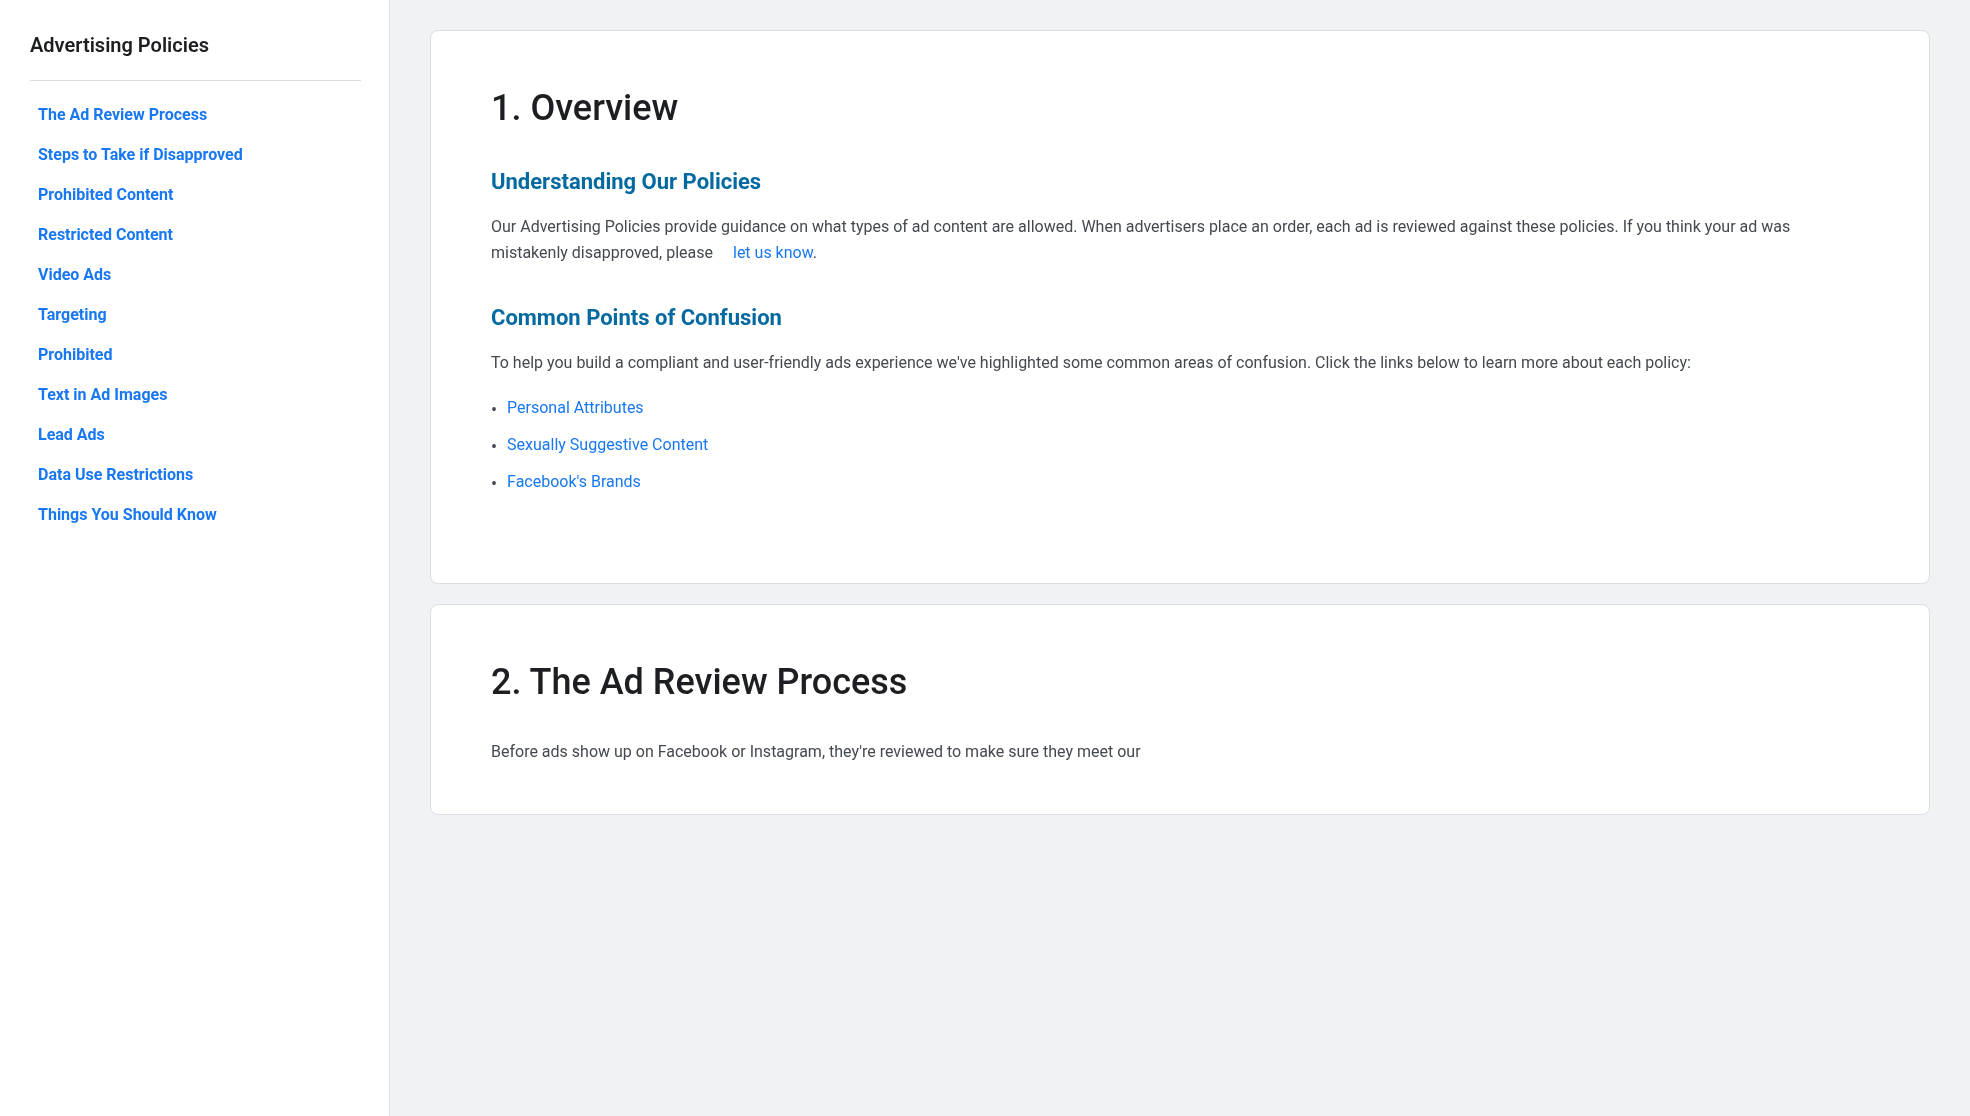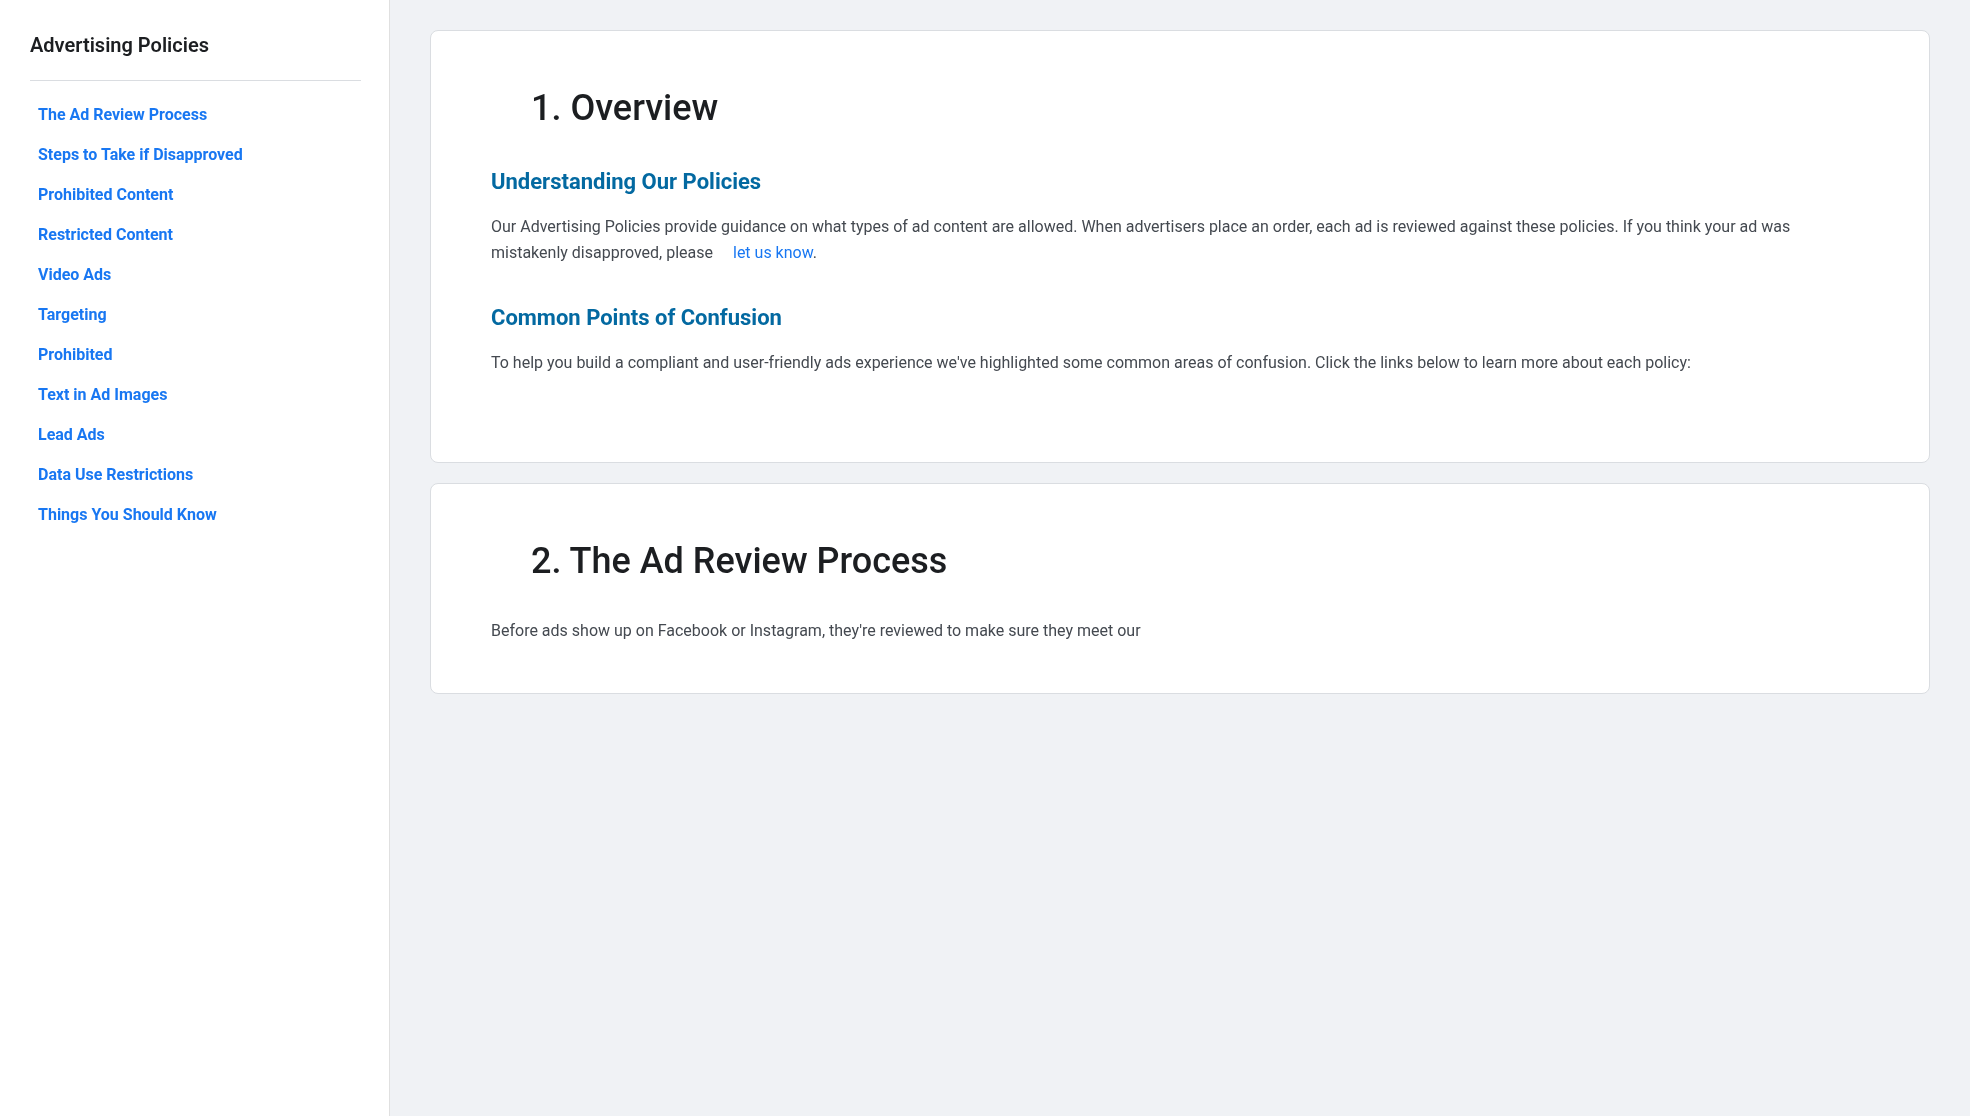--- a/index.html
+++ b/index.html
@@ -76,21 +76,20 @@
       border-radius: 8px;
       padding: 50px 60px;
       margin-bottom: 20px;
     }
 
     .section-title {
       font-size: 36px;
       font-weight: 500;
       color: #1c1e21;
       margin-bottom: 30px;
-      margin-left: 40px;
     }
 
     .subsection-title {
       font-size: 22px;
       font-weight: 700;
       color: #0369a1;
       margin-bottom: 16px;
     }
 
     .content-text {
@@ -196,20 +195,31 @@
       <div class="content-section">
         <h2 class="subsection-title">Understanding Our Policies</h2>
         <p class="content-text">
           <span>Our Advertising Policies provide guidance on what types of ad content are allowed. When advertisers place an order, each ad is reviewed against these policies. If you think your ad was mistakenly disapproved, please </span><a href="#">let us know</a><span>.</span>
         </p>
       </div>
 
       <div class="content-section">
         <h2 class="subsection-title">Common Points of Confusion</h2>
         <p class="content-text">To help you build a compliant and user-friendly ads experience we've highlighted some common areas of confusion. Click the links below to learn more about each policy:</p>
+        <ul class="bullet-list">
+          <li>
+            <a href="#">Personal Attributes</a>
+          </li>
+          <li>
+            <a href="#">Sexually Suggestive Content</a>
+          </li>
+          <li>
+            <a href="#">Facebook's Brands</a>
+          </li>
+        </ul>
       </div>
     </div>
 
     <div class="content-card">
       <h1 class="section-title">2. The Ad Review Process</h1>
       <p class="section-2-text">Before ads show up on Facebook or Instagram, they're reviewed to make sure they meet our</p>
     </div>
   </main>
 </div>
 

